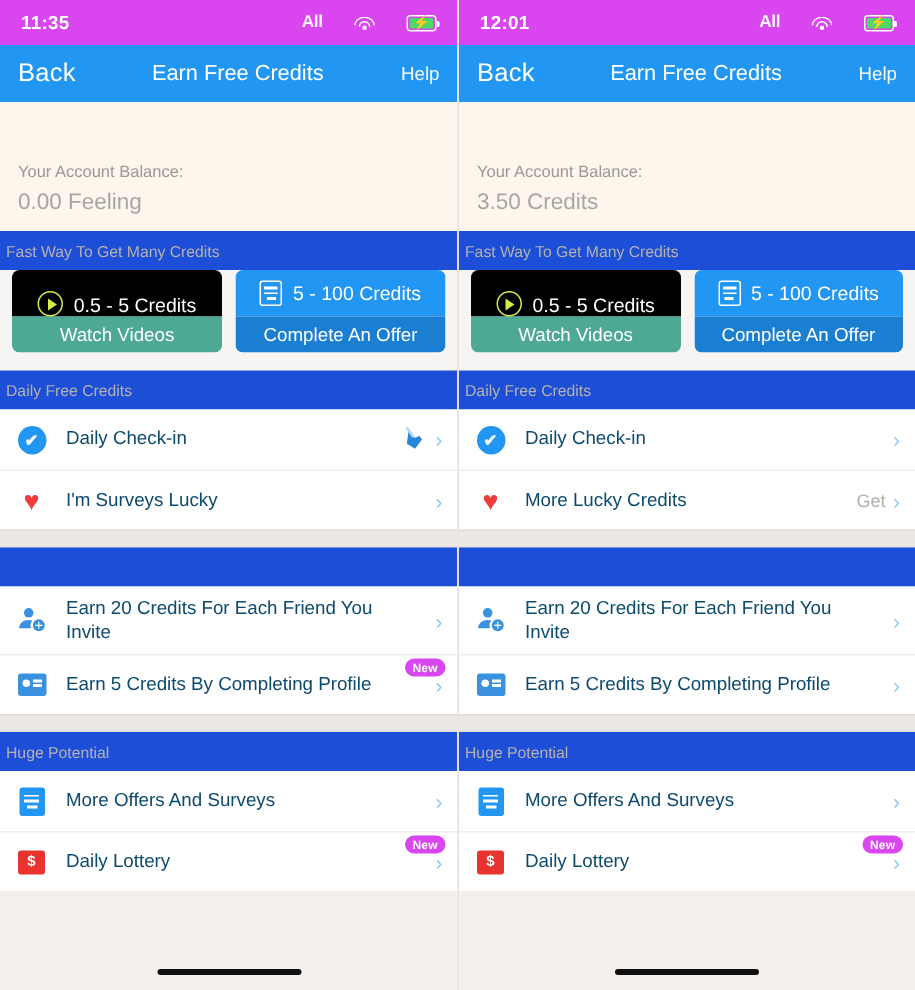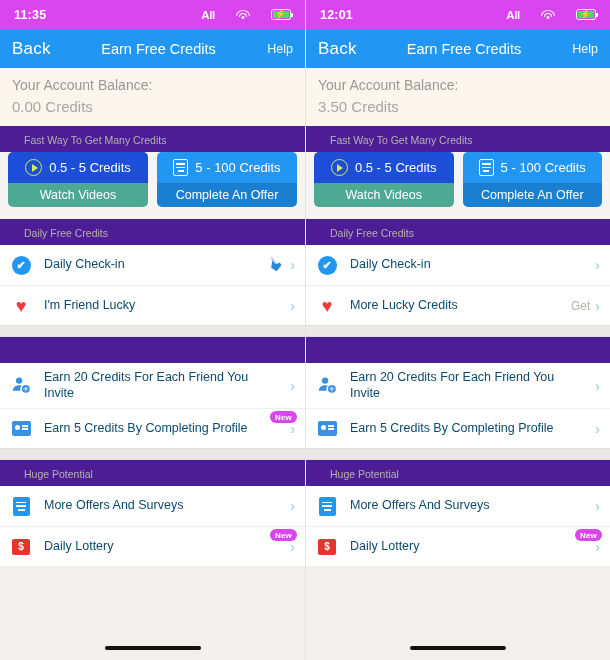--- a/index.html
+++ b/index.html
@@ -13,21 +13,21 @@
   .phone { width: 305px; height: 660px; position: relative; background: #f4f2f0; overflow: hidden; }
   .phone + .phone { border-left: 1px solid #e6e2df; }
 
   
   .statusbar {
     height: 30px; background: #d946ef; color: #fff;
     display: flex; align-items: center; padding: 0 14px;
     font-size: 12.5px; font-weight: bold;
   }
   .sb-time { letter-spacing: .2px; }
-  .sb-right { margin-left: auto; display: flex; align-items: flex-start; gap: 21px; }
+  .sb-right { margin-left: auto; display: flex; align-items: flex-end; gap: 21px; }
   .sb-carrier { font-size: 11.5px; font-weight: bold; letter-spacing: -.3px; opacity: .95; }
   .wifi-ico { width: 14px; height: 11px; position: relative; display:inline-block; }
   .wifi-ico i { position: absolute; border: 1.6px solid #fff; border-bottom: none;
      border-radius: 50% 50% 0 0 / 100% 100% 0 0; left: 50%; transform: translateX(-50%); }
   .wifi-ico i:nth-child(1){ width:14px; height:6px; top:1px; }
   .wifi-ico i:nth-child(2){ width:8px; height:4px; top:4px; }
   .wifi-ico i:nth-child(3){ width:3px; height:3px; top:7px; background:#fff; border-radius:50%; border:none;}
   .batt { width: 20px; height: 11px; border: 1.4px solid #fff; border-radius: 2.5px;
           position: relative; display: flex; align-items: center; }
   .batt::after { content:''; position:absolute; right:-3px; top:3px; width:2px; height:4px;
@@ -40,35 +40,35 @@
     height: 38px; background: #2196f3; color: #fff;
     display: flex; align-items: center; padding: 0 12px; position: relative;
   }
   .nav-back { font-size: 17px; font-weight: 500; letter-spacing: .2px; cursor: pointer; }
   .nav-title { position:absolute; left:12px; right:0; text-align:center;
                font-size: 14.5px; font-weight: 500; pointer-events:none; }
   .nav-help { margin-left: auto; font-size: 12.5px; opacity: .95; cursor: pointer; z-index:2; }
 
   
   .balance { background: #fdf6ec; padding: 9px 12px 11px; }
-  .bal-label { font-size: 14px; color: #9b9792; }
+  .bal-label { font-size: 11px; color: #9b9792; margin-top: 32px; }
   .bal-value { font-size: 15px; color: #a9a6a1; margin-top: 5px; }
 
   
-  .sec-head { font-size: 10.5px; color: #b5b2ae; padding: 8px 24px 6px; background: #4c1d95; }
+  .sec-head { font-size: 10.5px; color: #b5b2ae; padding: 8px 4px 6px; background: #1d4ed8; }
   .sec-gap { height: 12px; background: #ebe8e6; border-top:1px solid #e2dedb; border-bottom:1px solid #e2dedb; }
 
   
   .cards { display: flex; gap: 9px; padding: 0 8px 12px; background: #f7f5f3; }
   .card { flex: 1; border-radius: 5px; overflow: hidden; color: #fff; cursor: pointer; }
   .card-top { height: 31px; display: flex; align-items: center; justify-content: center; gap: 7px;
               font-size: 13px; font-weight: 500; }
   .card-bot { height: 24px; display: flex; align-items: center; justify-content: center;
               font-size: 12.5px; }
-  .card-green .card-top { background: #1d4ed8; }
+  .card-green .card-top { background: #000000; align-items: flex-end; }
   .card-green .card-bot { background: #4da894; }
   .card-blue .card-top { background: #2196f3; }
   .card-blue .card-bot { background: #1b7fd1; }
   .ico-play { width: 17px; height: 17px; border: 1.8px solid #d4ef4a; border-radius: 50%;
               display:flex; align-items:center; justify-content:center; }
   .ico-play::after { content:''; border-left: 6px solid #d4ef4a; border-top: 4px solid transparent;
                      border-bottom: 4px solid transparent; margin-left: 2px; }
   .ico-doc { width: 15px; height: 17px; border: 1.7px solid #fff; border-radius: 2px;
              display:flex; flex-direction:column; justify-content:center; align-items:center; gap:2px; }
   .ico-doc span { display:block; height:1.6px; background:#fff; }
@@ -134,21 +134,21 @@
           </div>
         </div>
       </div>
       <div class="navbar">
         <div class="nav-back">Back</div>
         <div class="nav-title">Earn Free Credits</div>
         <div class="nav-help">Help</div>
       </div>
       <div class="balance">
         <div class="bal-label">Your Account Balance:</div>
-        <div class="bal-value">0.00 Credits</div>
+        <div class="bal-value">0.00 Feeling</div>
       </div>
       <div class="sec-head">Fast Way To Get Many Credits</div>
       <div class="cards">
         <div class="card card-green">
           <div class="card-top">
             <div class="ico-play"></div>
             <span>0.5 - 5 Credits</span>
           </div>
           <div class="card-bot">Watch Videos</div>
         </div>
@@ -176,21 +176,21 @@
                 <path d="M7 2 L13 11 L17 9 L20 13 L13 22 L5 17 Z" fill="#2a86d8" stroke="#fff" stroke-width="1.2"></path>
                 <path d="M6 3 L11 10" stroke="#b9d8f2" stroke-width="2.5" stroke-linecap="round"></path>
               </svg></div>
             <span class="chev">›</span>
           </div>
         </div>
         <div class="row">
           <div class="row-ico">
             <div class="ic-heart">♥</div>
           </div>
-          <div class="row-txt">I'm Friend Lucky</div>
+          <div class="row-txt">I'm Surveys Lucky</div>
           <div class="row-right">
             <span class="chev">›</span>
           </div>
         </div>
       </div>
       <div class="sec-gap"></div>
       <div class="sec-head">&nbsp;</div>
       <div class="list">
         <div class="row">
           <div class="row-ico">

